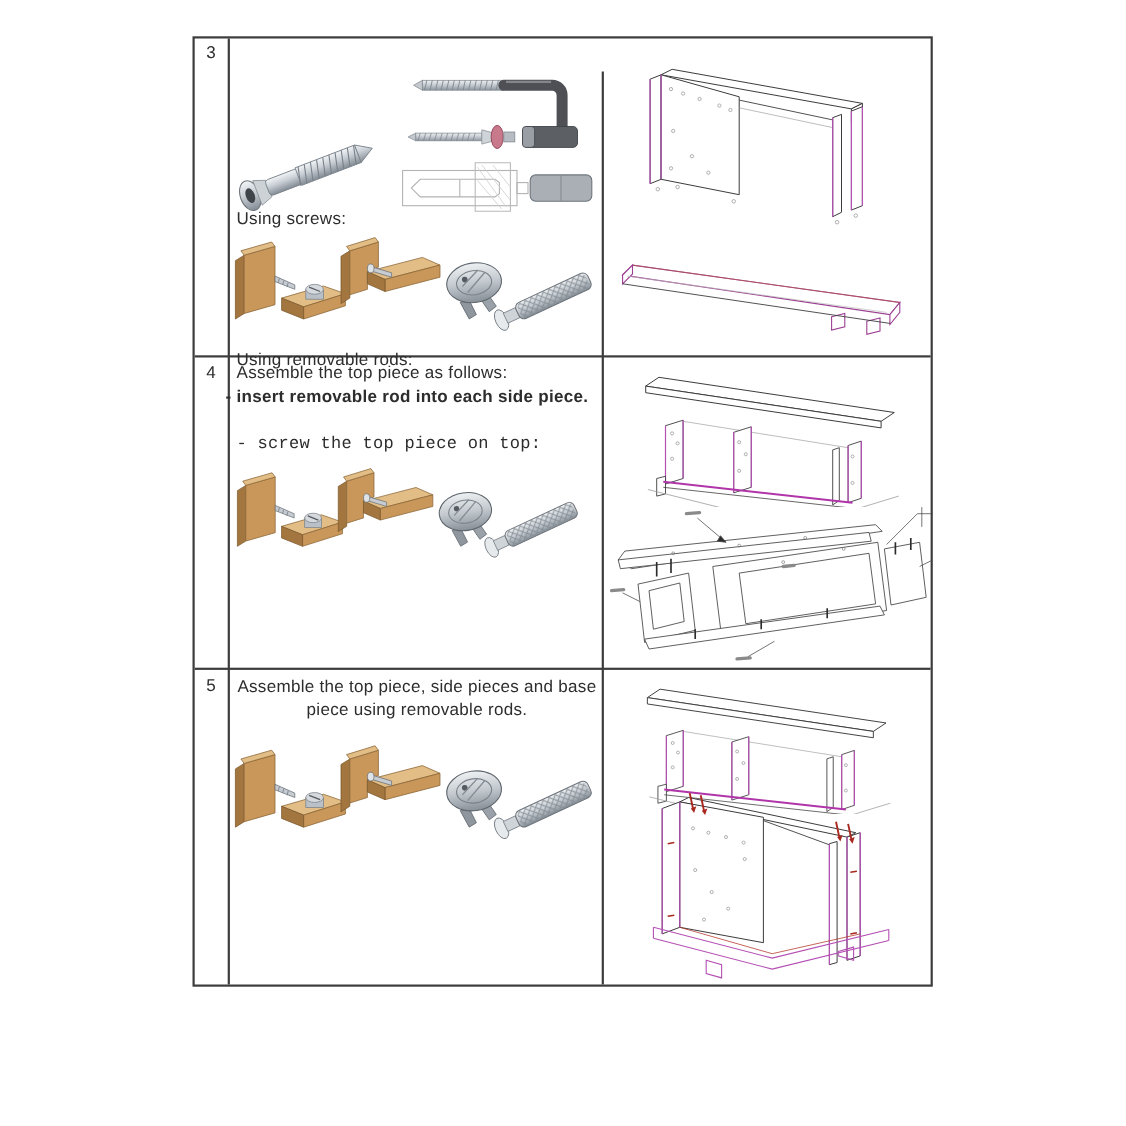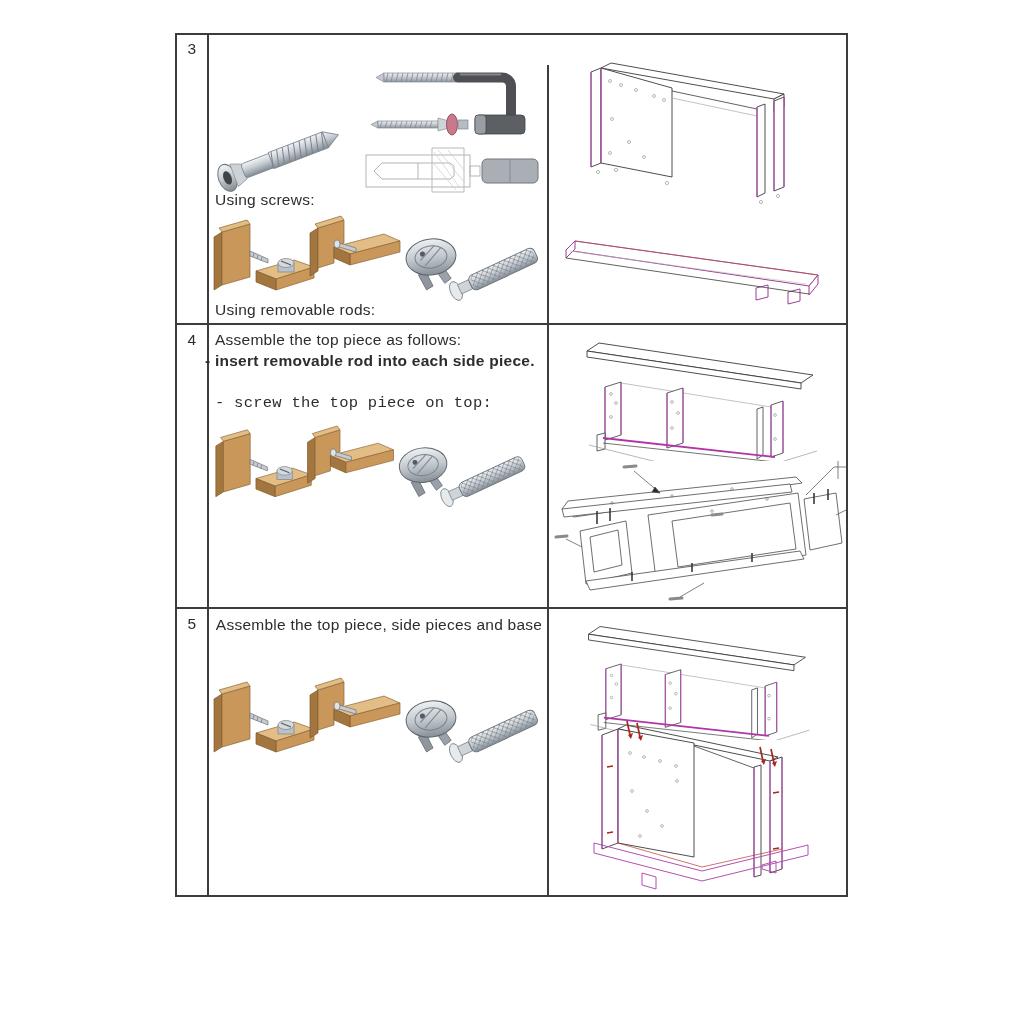--- a/index.html
+++ b/index.html
@@ -137,21 +137,21 @@
 
   <g transform="rotate(-25 246 76)">
     <ellipse cx="246" cy="76" rx="5.5" ry="10" fill="#e6eaec" stroke="#757d85" stroke-width=".8"></ellipse>
     <rect x="250" y="71" width="12" height="10" fill="#cfd4d8" stroke="#757d85" stroke-width=".7"></rect>
     <rect x="262" y="68" width="72" height="16" rx="5" fill="url(#gM)" stroke="#6b7178" stroke-width=".9"></rect>
     <rect x="264" y="68" width="68" height="16" rx="5" fill="url(#knurl)" opacity=".85"></rect>
   </g>
 </svg>
 </div>
 
-  <span class="txt" style="left:38px;top:266px;">Using removable rods:</span>
+  <span class="txt" style="left:38px;top:284px;">Using removable rods:</span>
 
   <div class="img" style="left:397px;top:22px;width:245px;height:168px;">
     <svg viewBox="0 0 245 168" xmlns="http://www.w3.org/2000/svg">
       <g fill="#ffffff" stroke="#3a3a3a" stroke-width=".9">
         <polygon points="27,11 37,6 210,37 200,42"></polygon>
         <polygon points="200,42 210,37 210,50 200,55"></polygon>
         <polygon points="17,15 27,11 27,106 17,110"></polygon>
         <polygon points="27,11 98,31 98,120 27,106"></polygon>
         <polygon points="200,44 210,40 210,130 200,134"></polygon>
         <polygon points="183,50 191,47 191,136 183,140"></polygon>
@@ -335,20 +335,21 @@
           <circle cx="180" cy="38" r="1.3"></circle>
         <circle cx="160" cy="60" r="1.3"></circle>
           <circle cx="215" cy="48" r="1.3"></circle>
       </g>
     </svg>
   </div>
 
   <span class="txt num" style="left:0;top:580px;">5</span>
   <div class="txt center2" style="left:34px;top:580px;width:336px;">
     <div>Assemble the top piece, side pieces and base</div>
+    <div>piece using removable rods.</div>
   </div>
 
   <div class="img" style="left:33px;top:637px;width:335px;height:100px;">
 <svg viewBox="0 0 335 90" preserveAspectRatio="xMinYMid meet" xmlns="http://www.w3.org/2000/svg">
   <defs>
     <linearGradient id="gM" x1="0" y1="0" x2="0" y2="1">
       <stop offset="0" stop-color="#eef1f3"></stop>
             <stop offset=".5" stop-color="#c3c9cf"></stop>
             <stop offset="1" stop-color="#878f97"></stop>
     </linearGradient>

